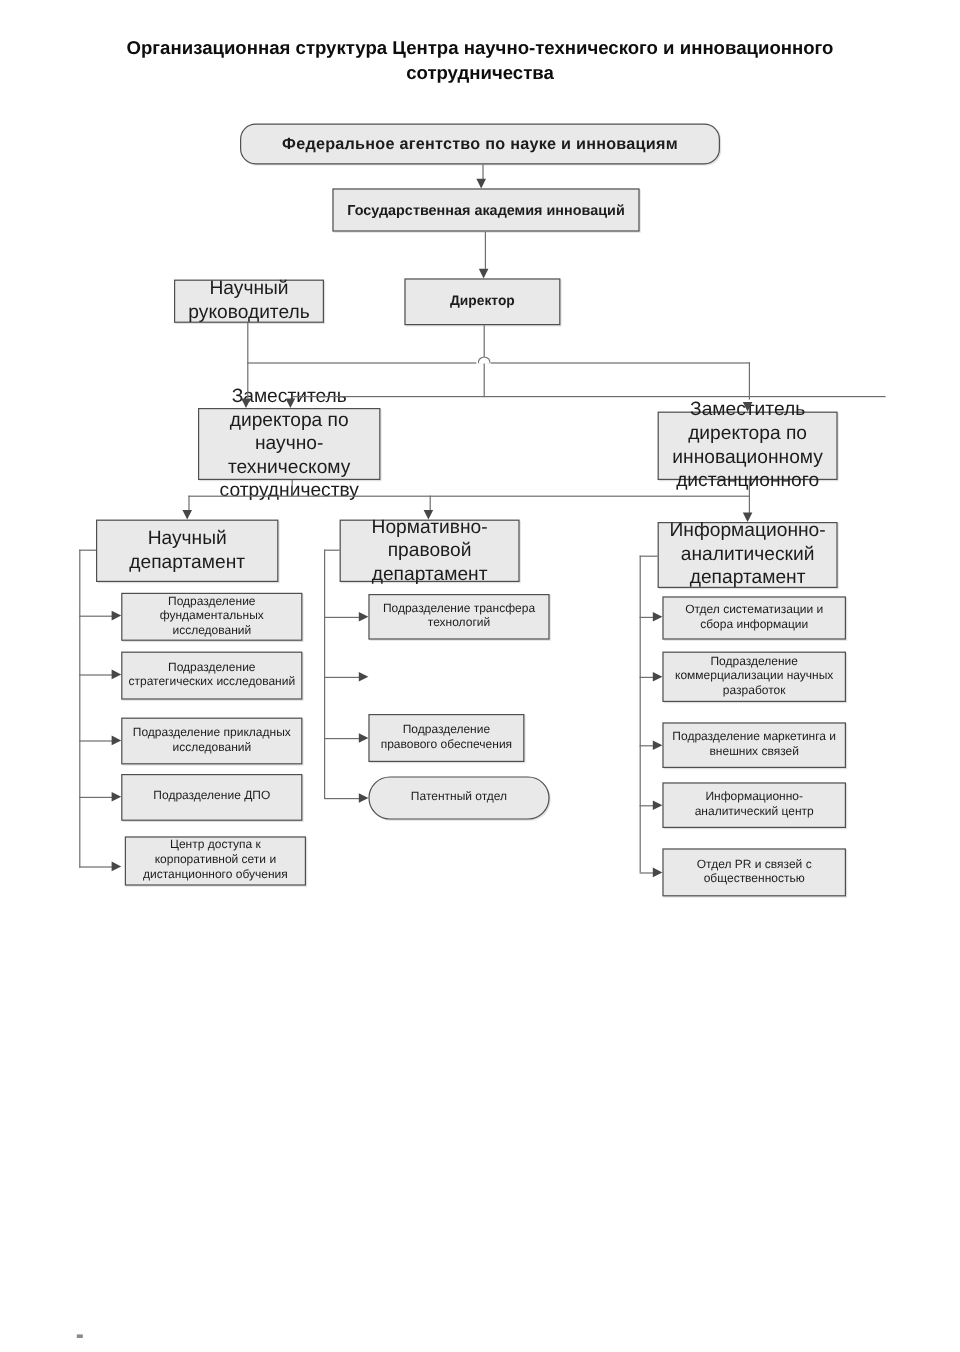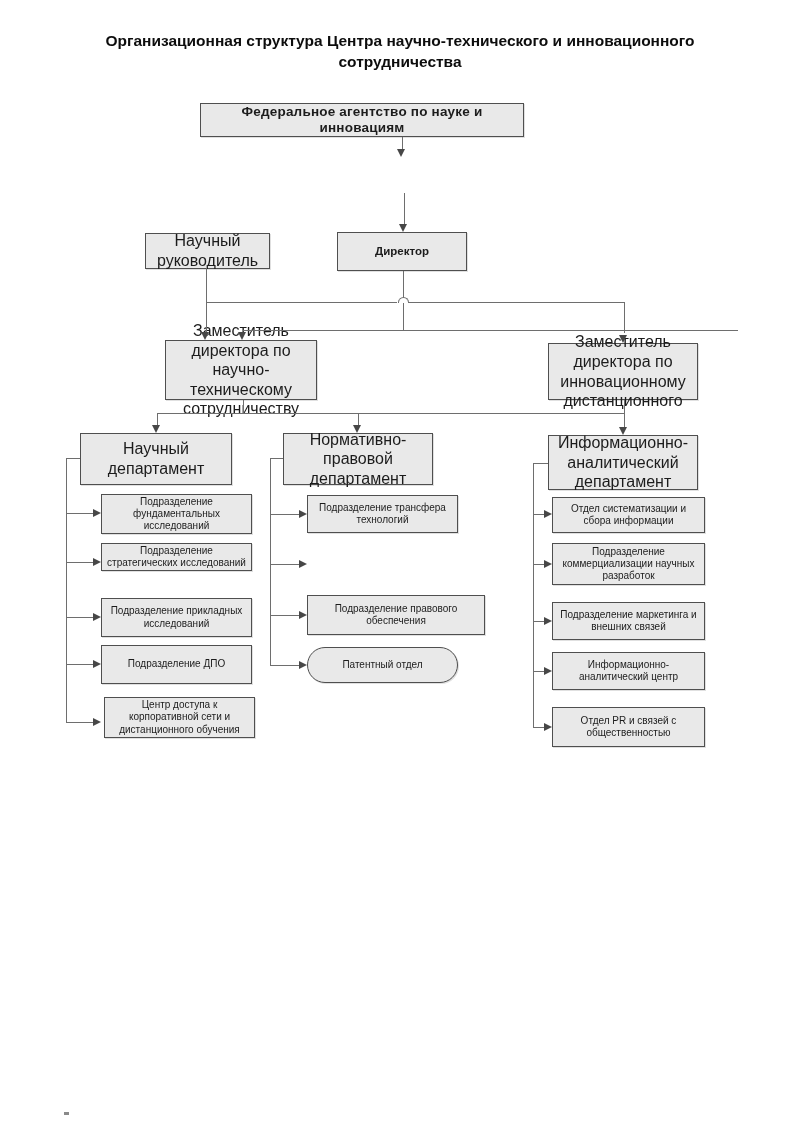--- a/index.html
+++ b/index.html
@@ -30,39 +30,40 @@
   .hop{position:absolute;width:11px;height:6px;border:1.2px solid #6e6e6e;border-bottom:none;border-radius:6px 6px 0 0;background:#ffffff;box-sizing:border-box;}
   .speck{position:absolute;background:#8a8a8a;}
 </style>
 </head>
 <body>
 
 <div id="canvas">
 
   <div class="title">Организационная структура  Центра научно-технического и инновационного сотрудничества</div>
 
-  <div class="box b root" style="left:200px;top:103px;width:324px;height:34px;">Федеральное агентство по науке и инновациям</div>
+  <div class="box b root" style="left:200px;top:103px;width:400px;height:34px;border-radius:13px;">Федеральное агентство по науке и инновациям</div>
+  <div class="box b acad" style="left:277px;top:157px;width:256px;height:36px;">Государственная академия инноваций</div>
   <div class="box" style="left:145px;top:233px;width:125px;height:36px;">Научный руководитель</div>
   <div class="box b dir" style="left:337px;top:232px;width:130px;height:39px;">Директор</div>
 
   <div class="box" style="left:165px;top:340px;width:152px;height:60px;">Заместитель директора по научно-техническому сотрудничеству</div>
   <div class="box" style="left:548px;top:343px;width:150px;height:57px;">Заместитель директора по инновационному дистанционного</div>
 
   <div class="box" style="left:80px;top:433px;width:152px;height:52px;">Научный департамент</div>
   <div class="box" style="left:283px;top:433px;width:150px;height:52px;">Нормативно-правовой департамент</div>
   <div class="box" style="left:548px;top:435px;width:150px;height:55px;">Информационно-аналитический департамент</div>
 
   <div class="box unit" style="left:101px;top:494px;width:151px;height:40px;">Подразделение фундаментальных исследований</div>
-  <div class="box unit" style="left:101px;top:543px;width:151px;height:28px;">Подразделение стратегических исследований</div>
+  <div class="box unit" style="left:101px;top:543px;width:151px;height:40px;">Подразделение стратегических исследований</div>
   <div class="box unit" style="left:101px;top:598px;width:151px;height:39px;">Подразделение прикладных исследований</div>
   <div class="box unit" style="left:101px;top:645px;width:151px;height:39px;">Подразделение ДПО</div>
   <div class="box unit" style="left:104px;top:697px;width:151px;height:41px;">Центр доступа к корпоративной сети и дистанционного обучения</div>
 
   <div class="box unit" style="left:307px;top:495px;width:151px;height:38px;">Подразделение трансфера технологий</div>
-  <div class="box unit" style="left:307px;top:595px;width:178px;height:40px;">Подразделение правового обеспечения</div>
+  <div class="box unit" style="left:307px;top:595px;width:130px;height:40px;">Подразделение правового обеспечения</div>
   <div class="box unit" style="left:307px;top:647px;width:151px;height:36px;border-radius:18px;">Патентный отдел</div>
 
   <div class="box unit" style="left:552px;top:497px;width:153px;height:36px;">Отдел систематизации и сбора информации</div>
   <div class="box unit" style="left:552px;top:543px;width:153px;height:42px;">Подразделение коммерциализации научных разработок</div>
   <div class="box unit" style="left:552px;top:602px;width:153px;height:38px;">Подразделение маркетинга и внешних связей</div>
   <div class="box unit" style="left:552px;top:652px;width:153px;height:38px;">Информационно-аналитический центр</div>
   <div class="box unit" style="left:552px;top:707px;width:153px;height:40px;">Отдел PR и связей с общественностью</div>
 
   <div class="v" style="left:402px;top:137px;height:14px;"></div>
   <div class="ad" style="left:397px;top:149px;"></div>

